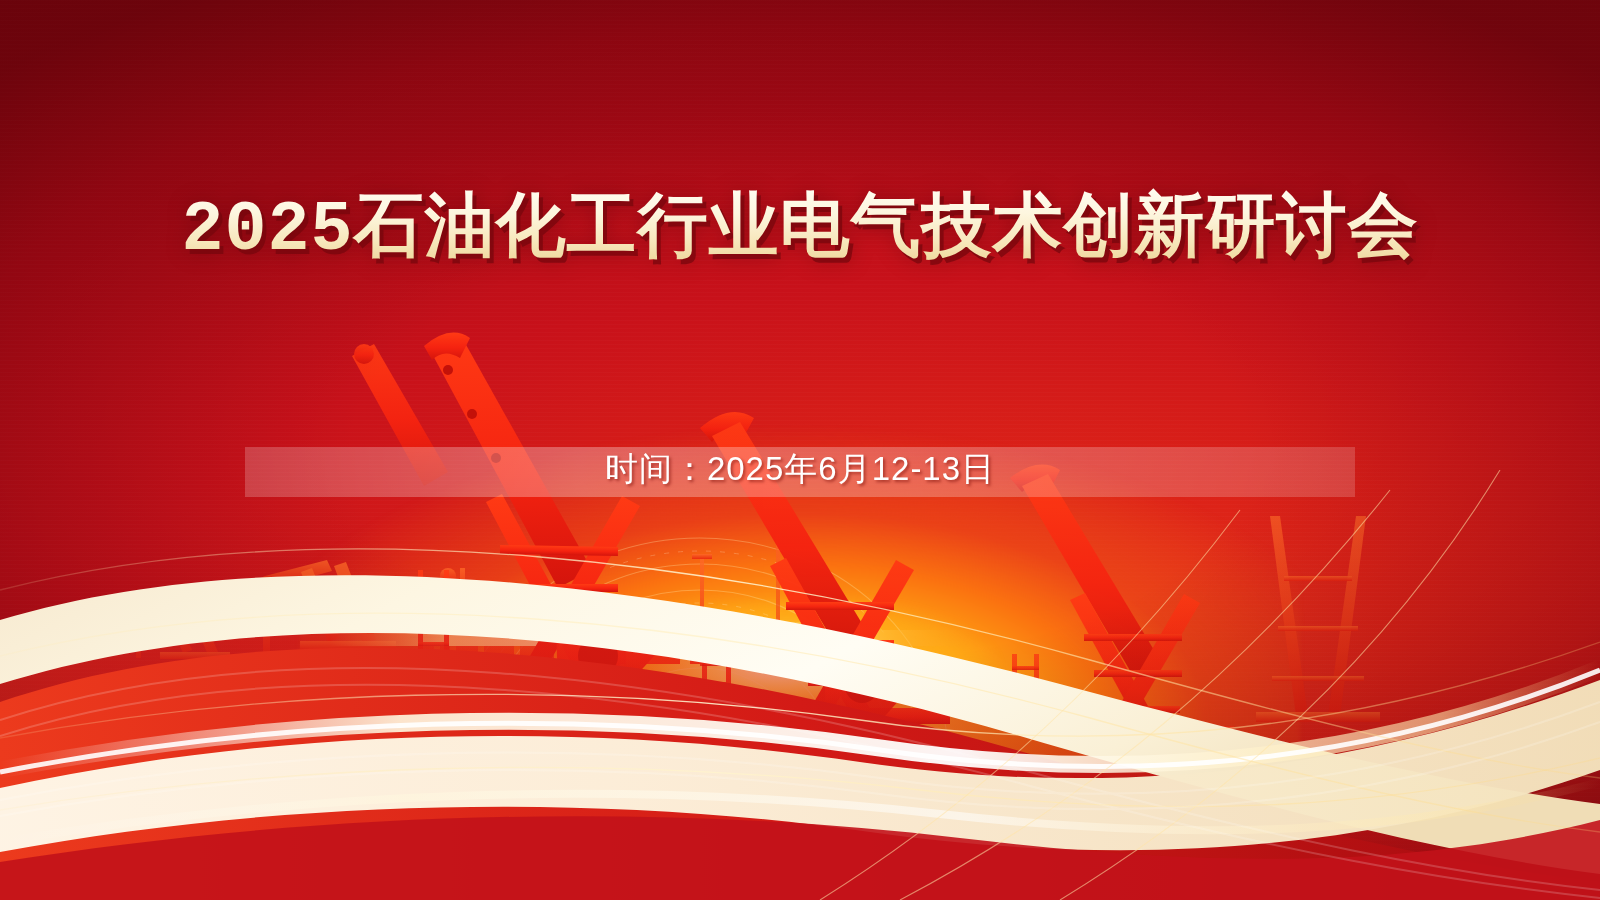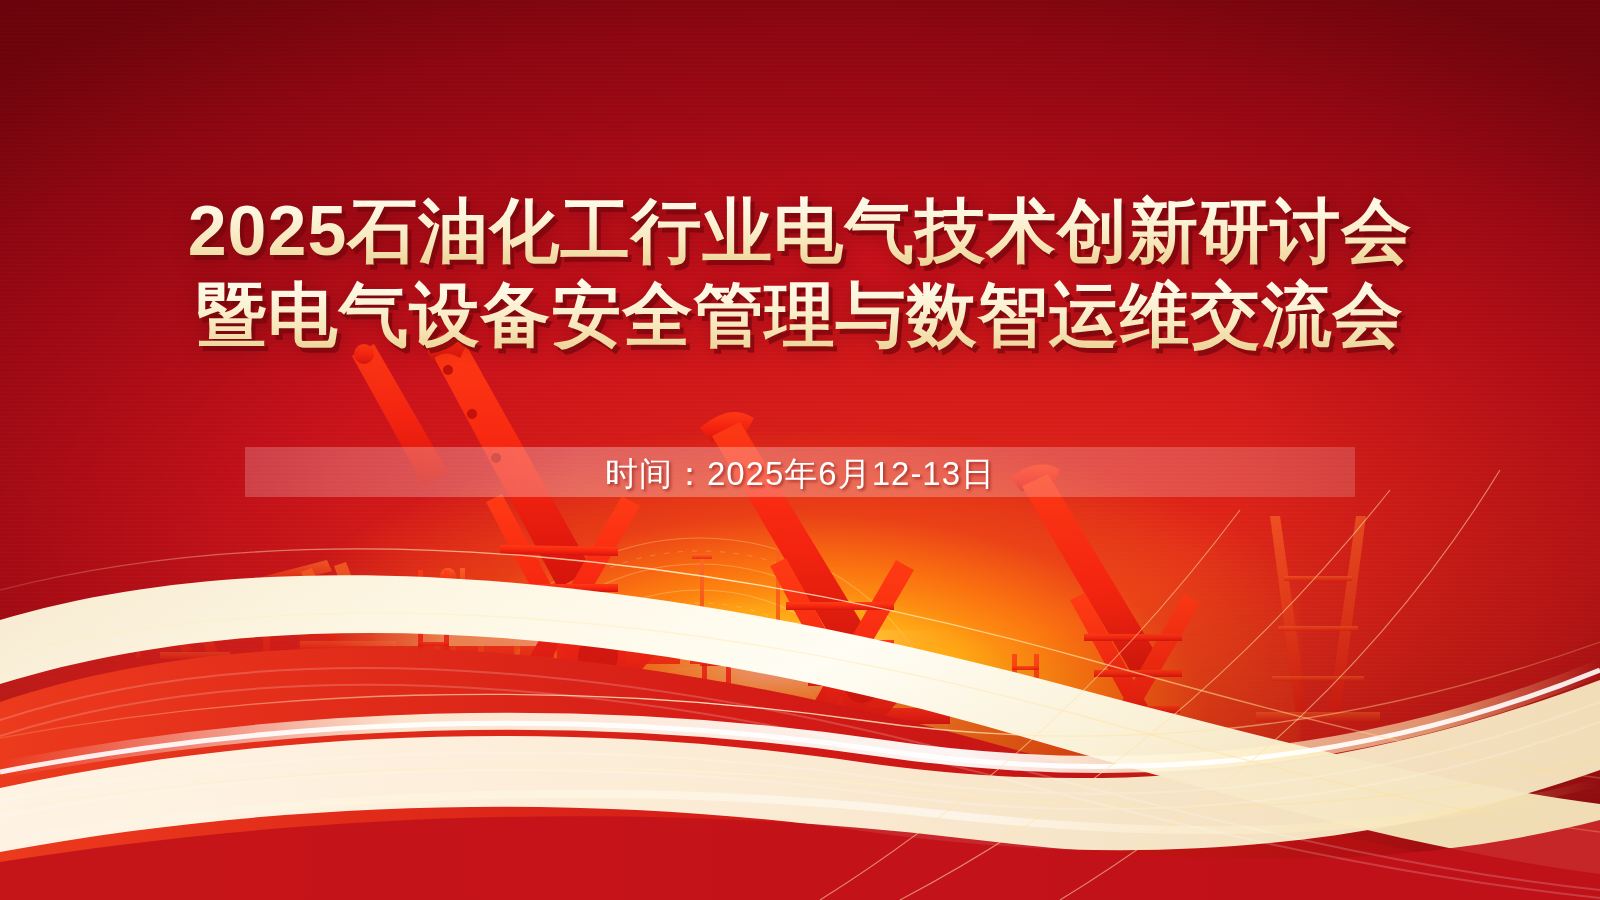--- a/index.html
+++ b/index.html
@@ -67,39 +67,39 @@
     font-weight:bold;
     line-height:90px;
     letter-spacing:1px;
     white-space:nowrap;
     background:linear-gradient(to bottom,#fffdf2 0%,#fdf6df 30%,#f7e7bb 62%,#eed69b 86%,#e7c985 100%);
     -webkit-background-clip:text;
     background-clip:text;
     color:transparent;
     -webkit-text-fill-color:transparent;
     filter:drop-shadow(4px 5px 0 rgba(118,6,12,.72)) drop-shadow(0 0 10px rgba(90,0,6,.35));
-    font-family:Liberation Sans, sans-serif;
+    font-family:Liberation Mono, monospace;
   }
   .title-line.l2{ margin-top:-6px; }
 
   
   .info-band{
     position:absolute;
     left:245px; top:447px; width:1110px; height:50px;
     background:linear-gradient(to right,
         rgba(255,255,255,.20) 0%,
         rgba(255,255,255,.30) 30%,
         rgba(255,255,255,.26) 60%,
         rgba(255,255,255,.17) 100%);
     z-index:11;
   }
   .info-text{
     position:absolute;
     left:245px; top:447px; width:1110px; height:50px;
-    display:flex; align-items:flex-end; justify-content:center;
+    display:flex; align-items:flex-start; justify-content:center;
     gap:70px;
     z-index:13;
   }
   .info-item{
     font-size:33px;
     color:#ffffff;
     letter-spacing:1px;
     white-space:nowrap;
     text-shadow:2px 2px 3px rgba(120,12,8,.55);
     font-family:"Liberation Sans","DejaVu Sans",sans-serif;
@@ -370,21 +370,20 @@
     <g fill="none" stroke="#ffffff" opacity="0.18" stroke-width="2">
       <path d="M0 330 C 270 278, 580 266, 880 308 C 1130 344, 1370 318, 1600 232"></path>
       <path d="M0 346 C 270 296, 580 284, 880 324 C 1130 358, 1370 336, 1600 252"></path>
       <path d="M0 250 C 300 152, 690 206, 1030 302 C 1280 370, 1450 404, 1600 420"></path>
       <path d="M0 266 C 300 170, 690 222, 1030 316 C 1280 382, 1450 412, 1600 428"></path>
     </g>
   </svg>
 
   <div class="title-wrap">
     <div class="title-line l1">2025石油化工行业电气技术创新研讨会</div>
-    <div class="title-line l2">暨电气设备安全管理与数智运维交流会</div>
   </div>
 
   <div class="info-band"></div>
   <div class="info-text">
     <span class="info-item">时间：2025年6月12-13日</span>
   </div>
 
 </div>
 
 </body></html>

